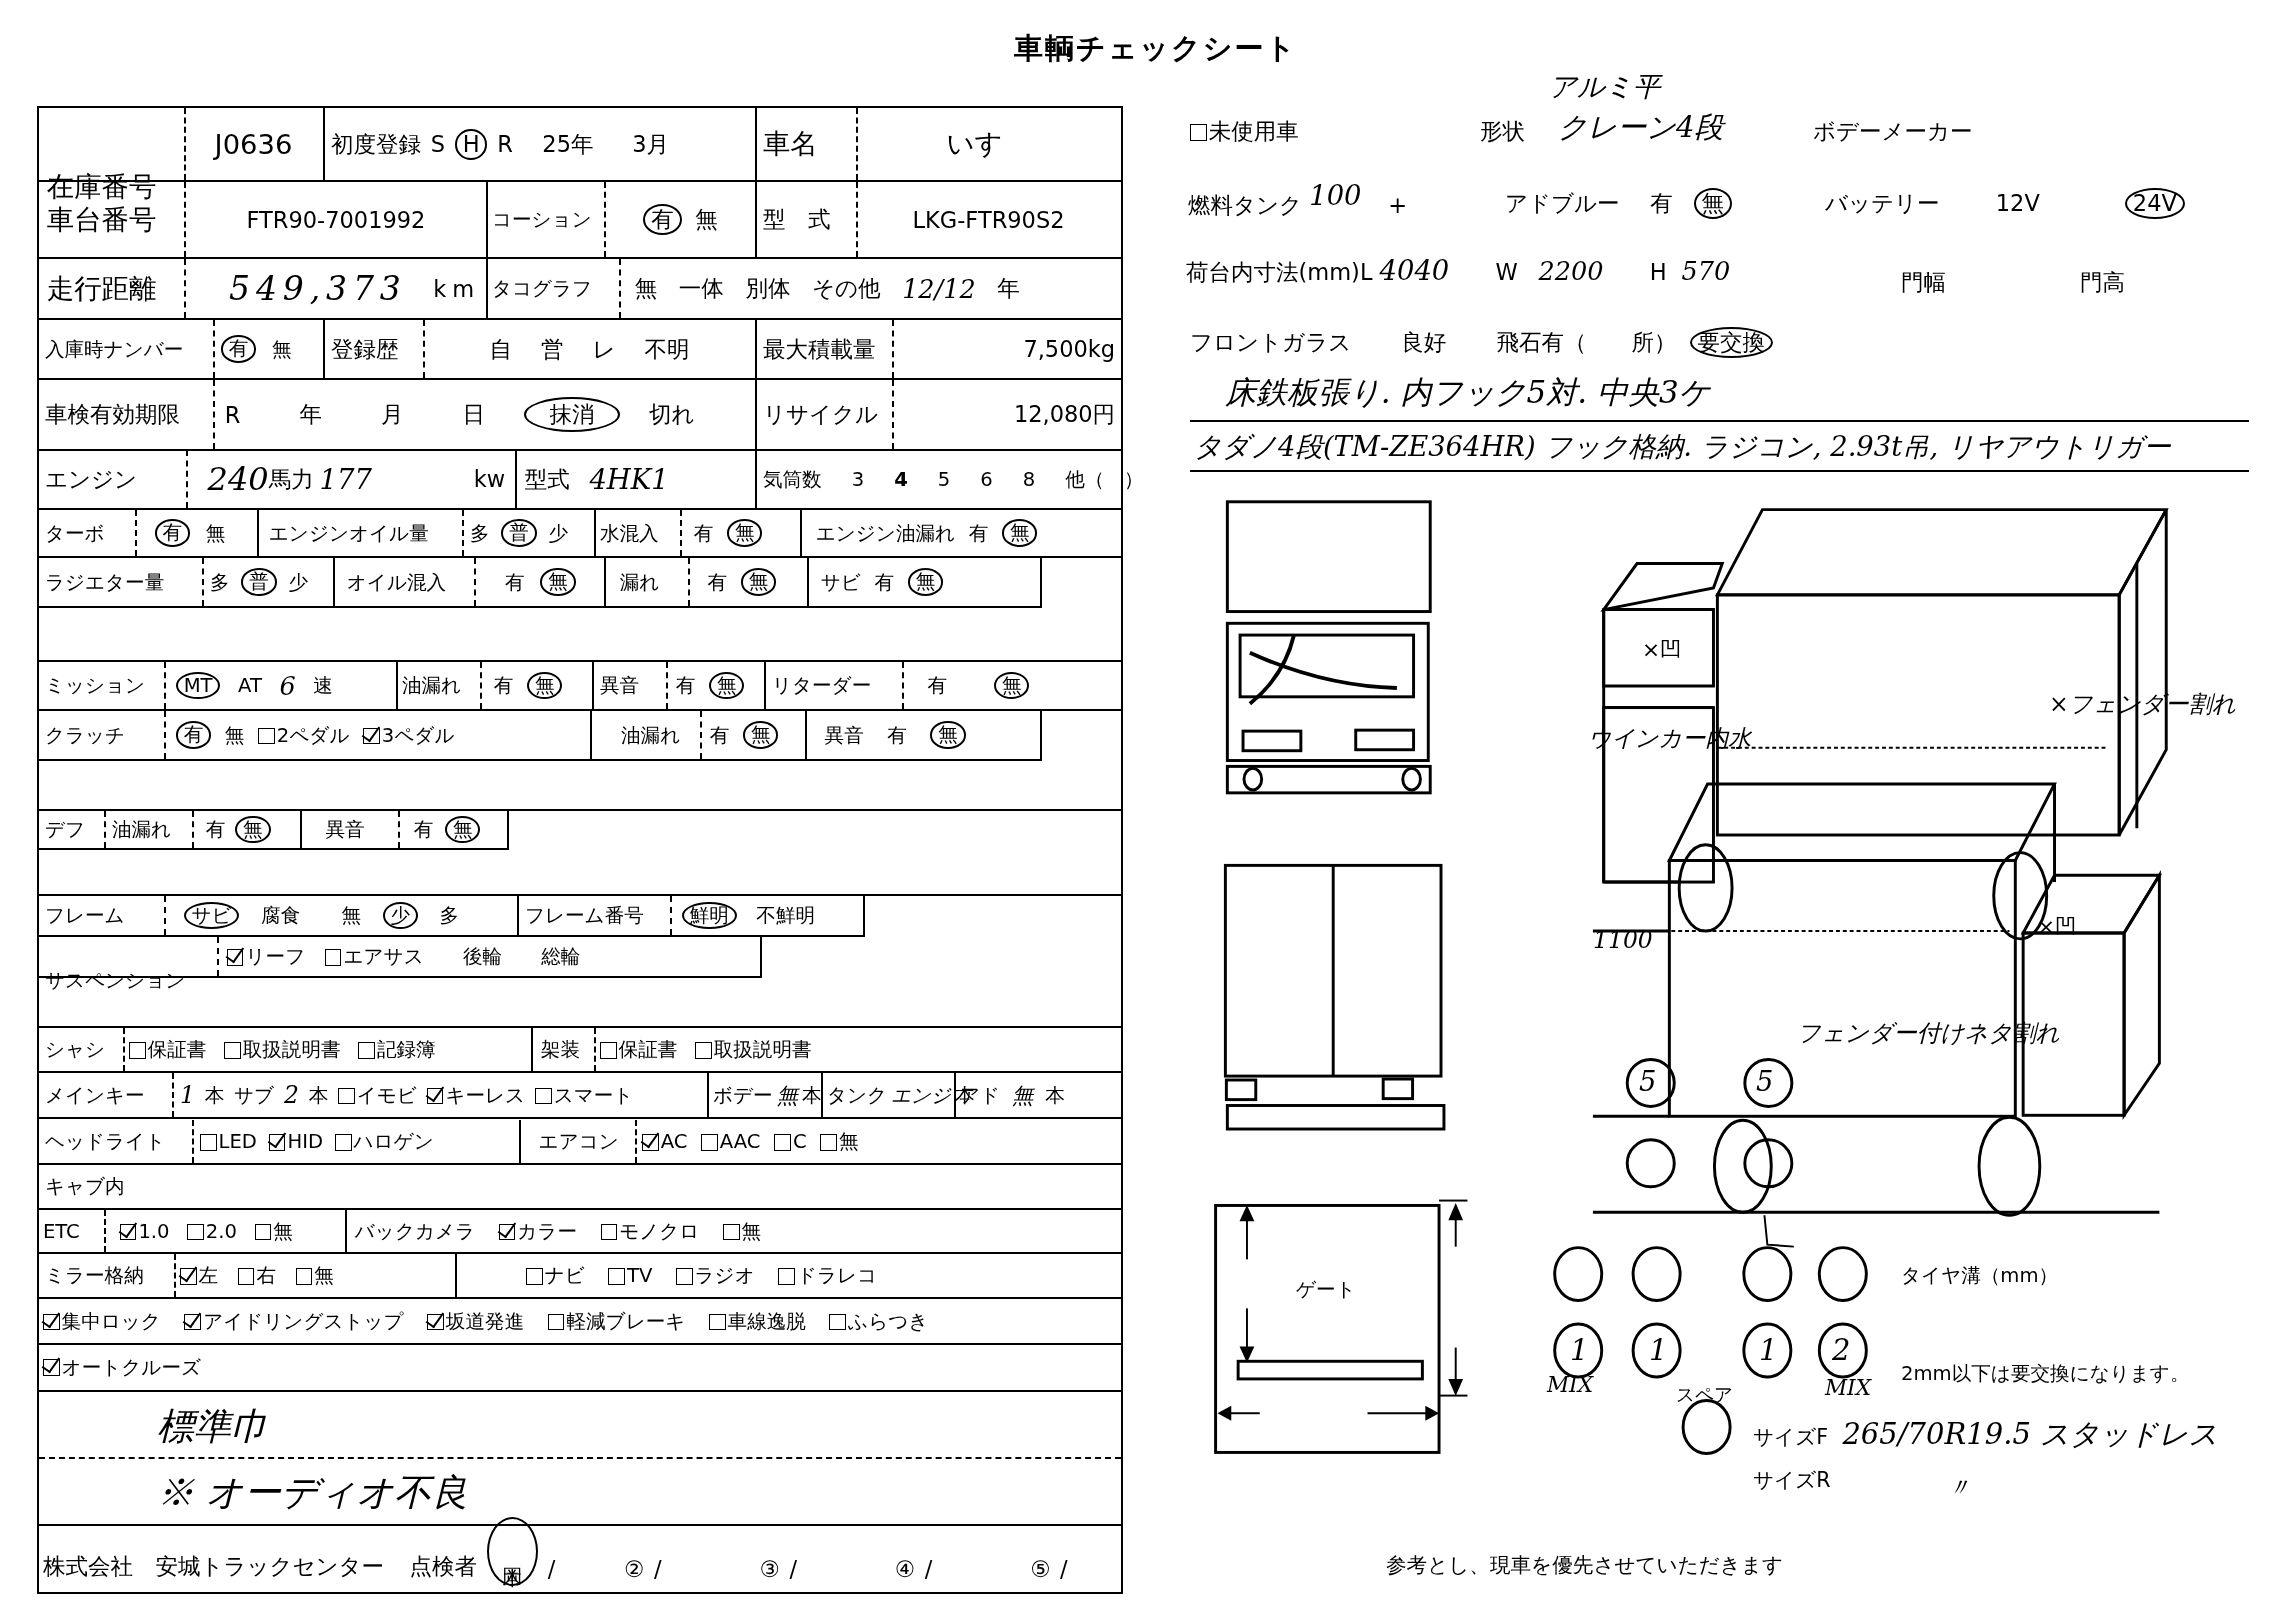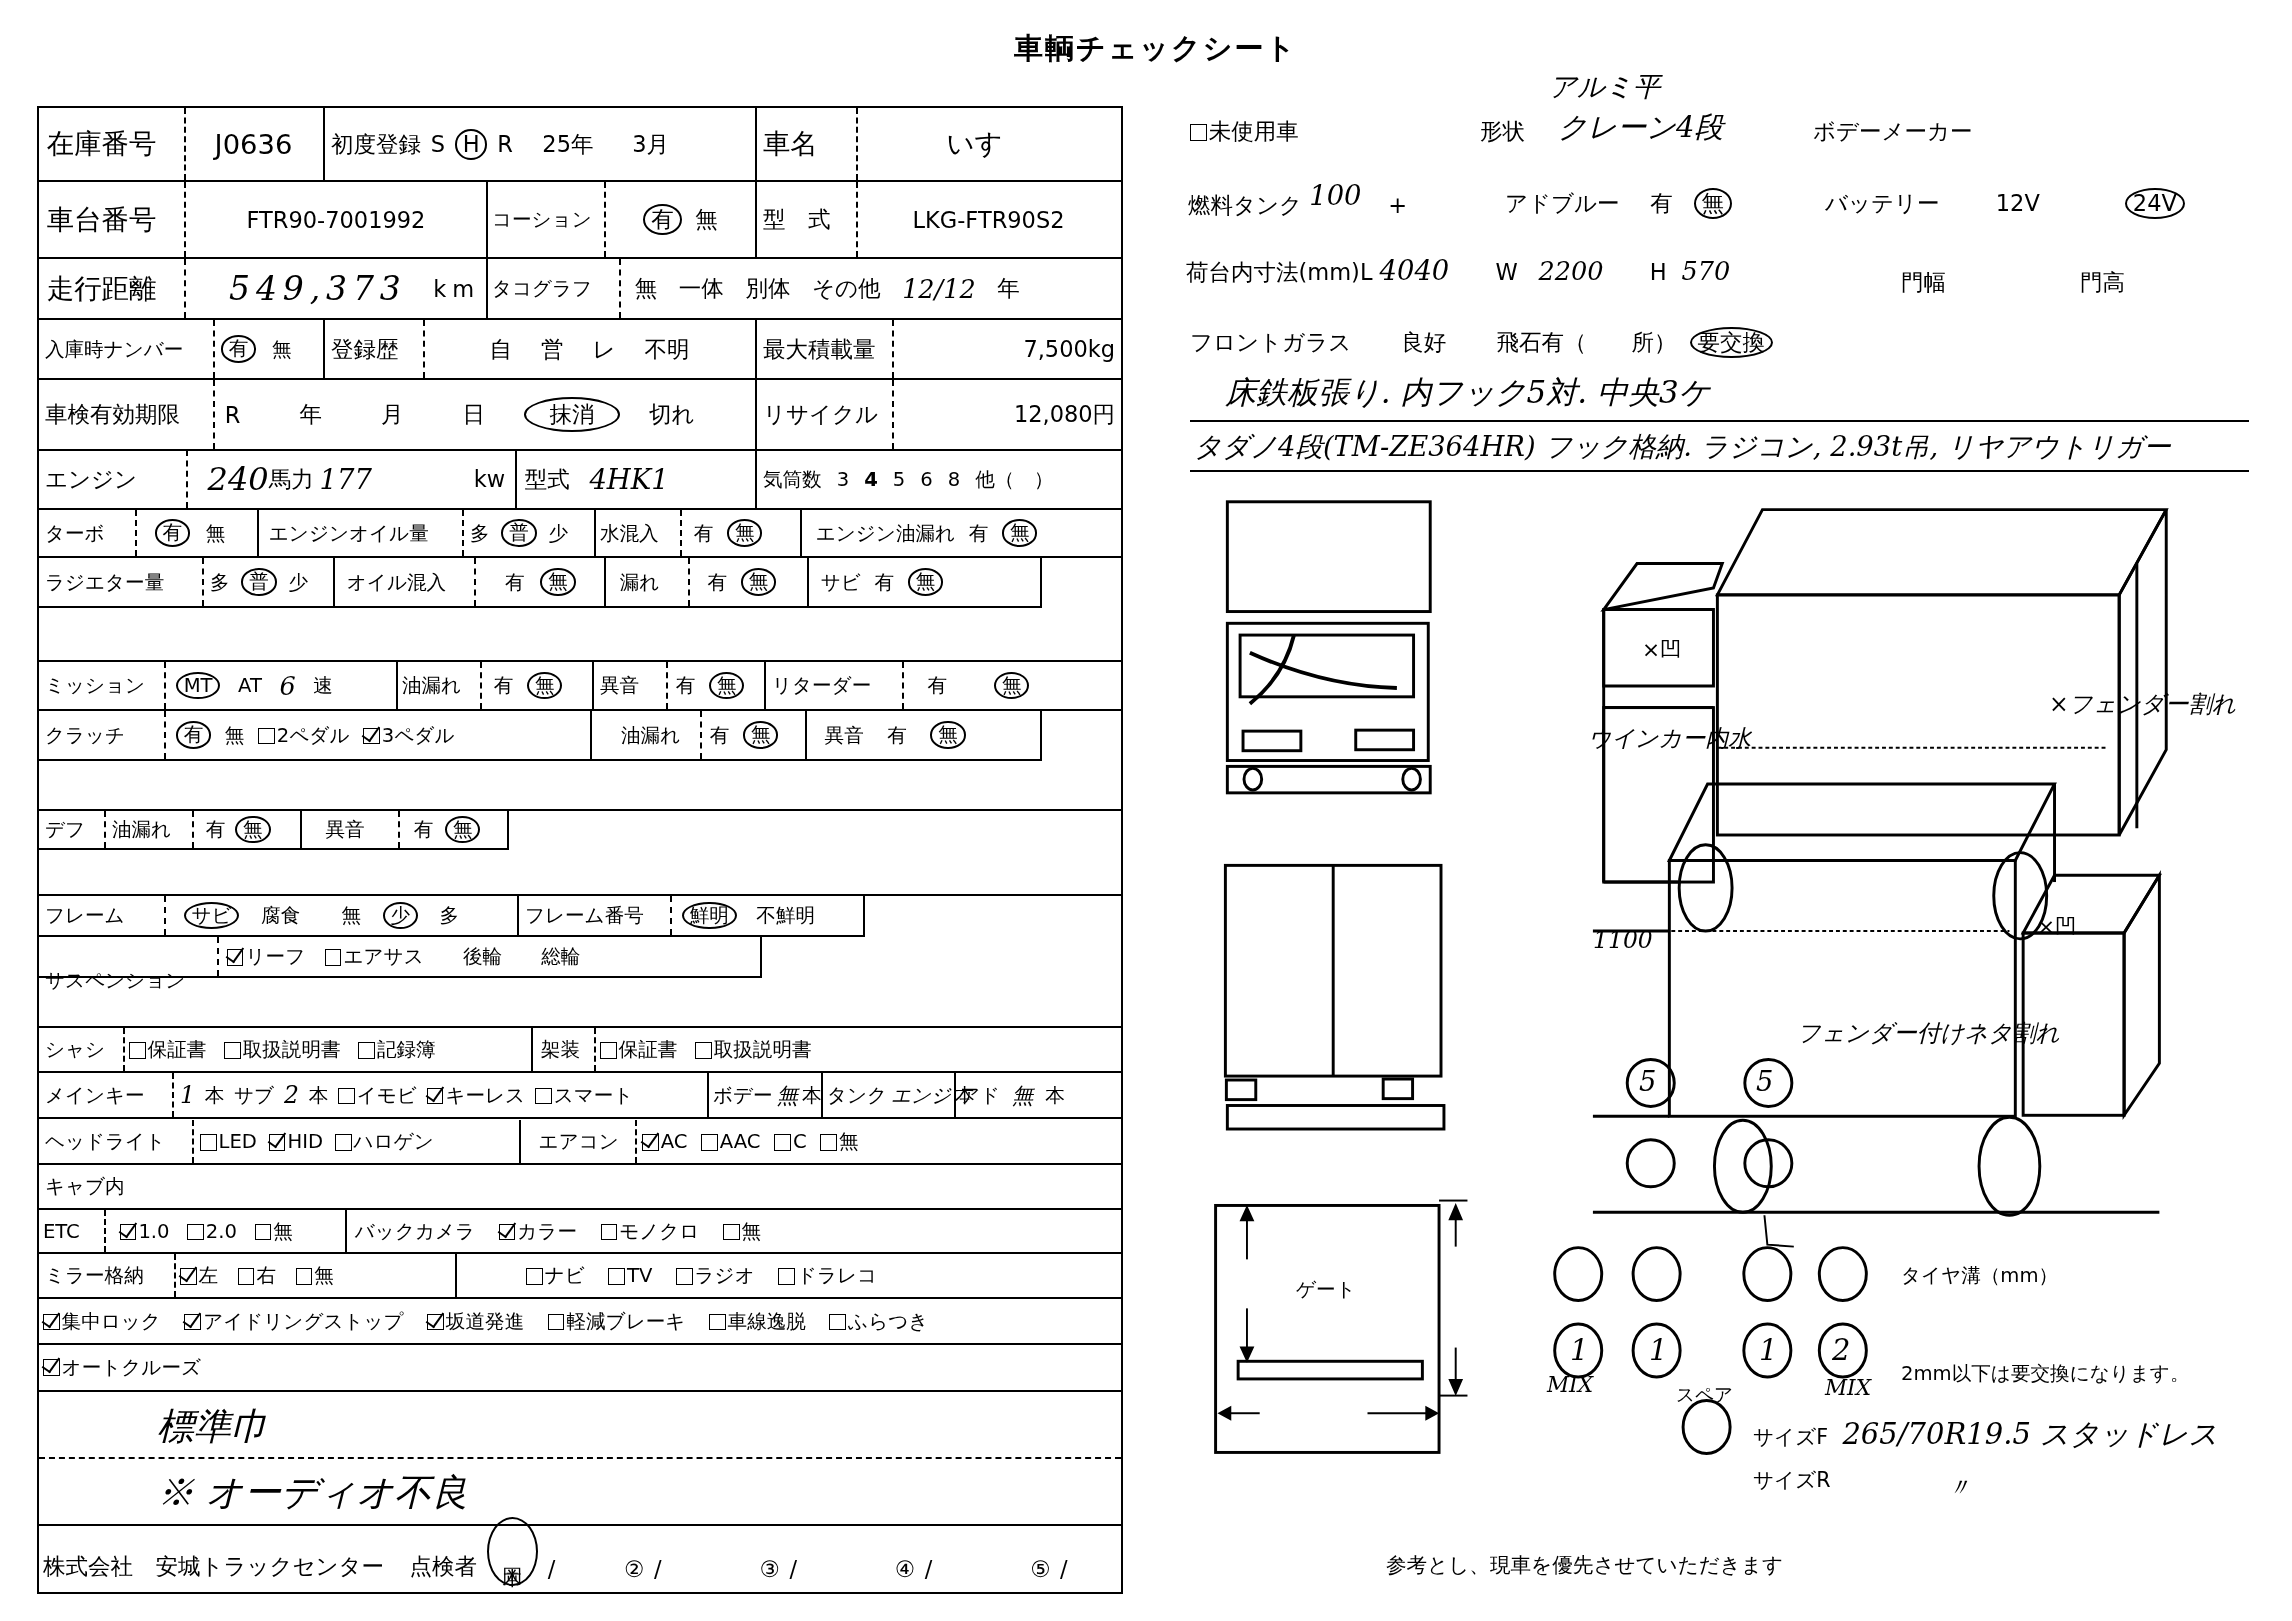--- a/index.html
+++ b/index.html
@@ -25,21 +25,21 @@
   svg{position:absolute;overflow:visible;}
 </style>
 </head>
 <body>
 
 <div class="abs title">車輌チェックシート</div>
 
 <div class="tbl">
 
   <div class="row" style="top:0;width:100%;height:74px;">
-    <div class="cell big" style="left:7.8px;">在庫番号</div>
+    <div class="cell big" style="left:7.8px;margin-top:43px;">在庫番号</div>
     <div class="cell bd big" style="left:145px;width:137px;justify-content:center;">J0636</div>
     <div class="cell bl med" style="left:284px;width:431px;padding-left:5.9px;gap:9.8px;">
       <span>初度登録</span>
       <span>S</span>
       <span class="circ">H</span>
       <span>R</span>
       <span style="margin-left:19.6px">25年</span>
       <span style="margin-left:29px">3月</span>
     </div>
     <div class="cell bl big" style="left:716px;width:102px;padding-left:5.9px;">車名</div>
@@ -111,21 +111,21 @@
     <div class="cell bd" style="left:147px;width:329px;padding-left:19.6px;">
       <span class="hand" style="font-size:32px">240</span>
       <span class="med">馬力</span>
       <span class="hand" style="font-size:27.4px;margin-left:5.9px">177</span>
       <span class="med" style="position:absolute;right:9.8px">kw</span>
     </div>
     <div class="cell bl med" style="left:476px;width:239px;padding-left:7.8px;">
       <span>型式</span>
       <span class="hand" style="font-size:27.4px;margin-left:19.6px">4HK1</span>
     </div>
-    <div class="cell bl sm" style="left:716px;width:365px;padding-left:5.9px;gap:15px;">
+    <div class="cell bl sm" style="left:716px;width:365px;padding-left:5.9px;gap:30px;">
       <span>気筒数</span>
       <span>3</span>
       <span style="font-weight:bold">4</span>
       <span>5</span>
       <span>6</span>
       <span>8</span>
       <span>他（　）</span>
     </div>
   </div>
 

